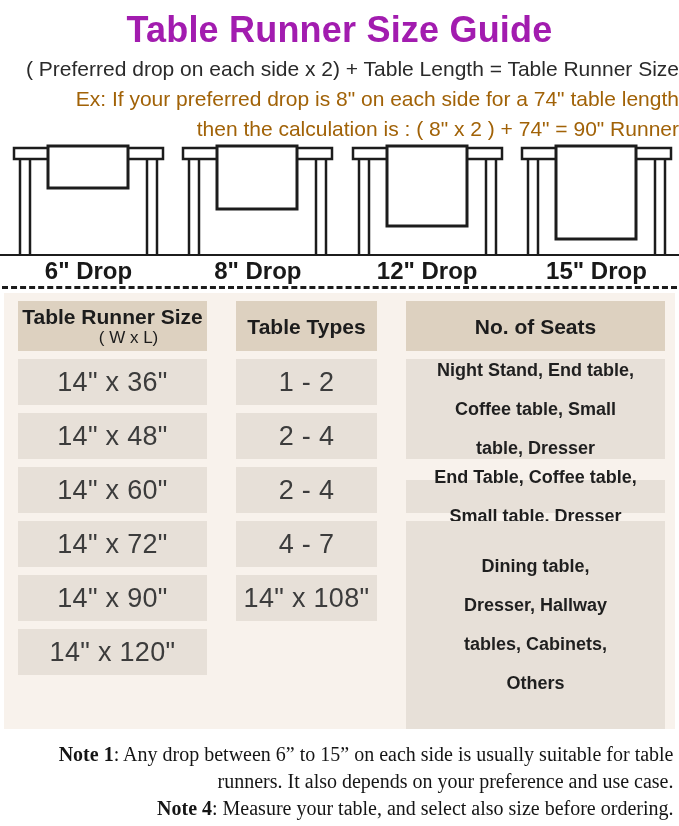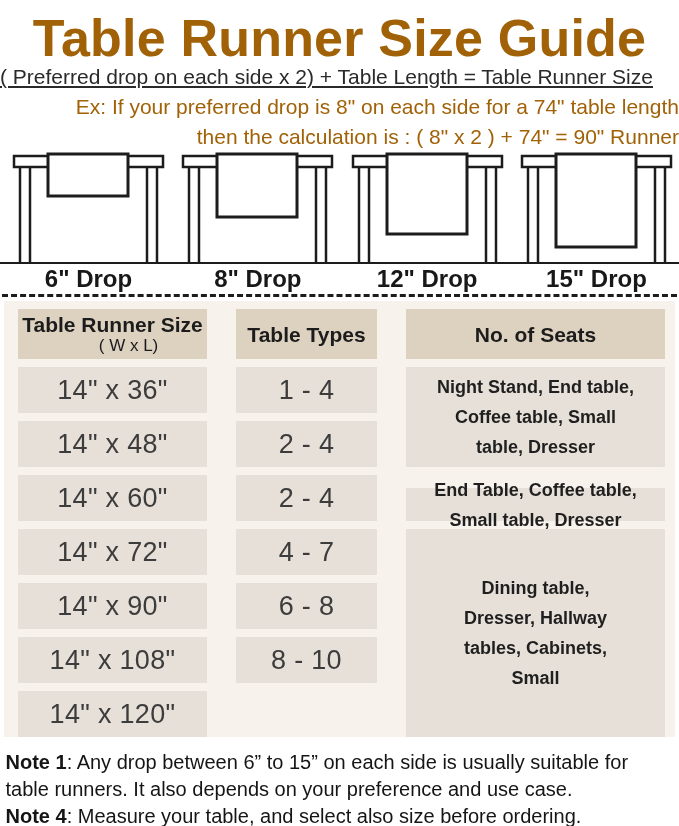--- a/index.html
+++ b/index.html
@@ -6,33 +6,32 @@
   html, body { margin: 0; padding: 0; }
   body {
     width: 679px; height: 826px;
     background: #ffffff;
     font-family: "Liberation Sans", sans-serif;
     color: #1b1b1b;
     overflow: hidden;
   }
   .page-title {
     text-align: center;
-    font-size: 52px;
+    font-size: 36px;
     font-weight: bold;
     line-height: 48px;
-    margin-top: 14px;
-    color: #a16207;
+    margin-top: 6px;
+    color: #a21caf;
     letter-spacing: 0.2px;
   }
   .formula-line {
-    text-align: left;
+    text-align: right;
     font-size: 21px;
     line-height: 30px;
     color: #2a2a2a;
-    text-decoration: underline;
   }
   .example-line {
     text-align: right;
     font-size: 21px;
     line-height: 30px;
     color: #a16207;
   }
   
   .illus-row {
     display: flex;
@@ -98,36 +97,37 @@
   }
   .val {
     font-size: 27px;
     color: #3c3c3c;
     letter-spacing: 0.3px;
   }
   .types-cell {
     background: #e7e0d8;
     font-weight: bold;
     font-size: 18px;
-    line-height: 30px;
+    line-height: 39px;
     color: #1f1f1f;
     white-space: pre-line;
     padding: 2px 6px;
   }
   .tg-0 { grid-column: 3; grid-row: 2 / span 2; }
   .tg-1 { grid-column: 3; grid-row: 4; margin-top: 13px; }
   .tg-2 { grid-column: 3; grid-row: 5 / span 4; }
   
   .notes {
     margin: 12px auto 0 auto;
     width: 668px;
-    text-align: left;
+    text-align: right;
     font-size: 20px;
     line-height: 27px;
     color: #151515;
+    font-family: Liberation Serif, serif;
   }
   .notes .note-label { font-weight: bold; }
 </style>
 </head>
 <body>
 
 <div class="page-title">Table Runner Size Guide</div>
 <div class="formula-line">( Preferred drop on each side x 2) + Table Length = Table Runner Size</div>
 <div class="example-line">Ex: If your preferred drop is 8" on each side for a 74" table length</div>
 <div class="example-line">then the calculation is : ( 8" x 2 ) + 74" = 90" Runner</div>
@@ -183,21 +183,21 @@
       <div>Table Runner Size</div>
       <div class="sub">( W x L)</div>
     </div>
     <div class="cell head">Table Types</div>
     <div class="cell head">No. of Seats</div>
 
     <div class="cell body">
         <span class="val">14" x 36"</span>
       </div>
     <div class="cell body">
-        <span class="val">1 - 4</span>
+        <span class="val">1 - 2</span>
       </div>
     <div class="cell types-cell tg-0">Night Stand, End table,
 Coffee table, Small
 table, Dresser</div>
 
     <div class="cell body">
         <span class="val">14" x 48"</span>
       </div>
     <div class="cell body">
         <span class="val">2 - 4</span>
@@ -214,34 +214,28 @@
 
     <div class="cell body">
         <span class="val">14" x 72"</span>
       </div>
     <div class="cell body">
         <span class="val">4 - 7</span>
       </div>
     <div class="cell types-cell tg-2">Dining table,
 Dresser, Hallway
 tables, Cabinets,
-Small</div>
+Others</div>
 
     <div class="cell body">
         <span class="val">14" x 90"</span>
       </div>
-    <div class="cell body">
-        <span class="val">6 - 8</span>
-      </div>
 
     <div class="cell body">
         <span class="val">14" x 108"</span>
-      </div>
-    <div class="cell body">
-        <span class="val">8 - 10</span>
       </div>
 
     <div class="cell body">
         <span class="val">14" x 120"</span>
       </div>
 
   </div>
 </div>
 
 <div class="notes">

